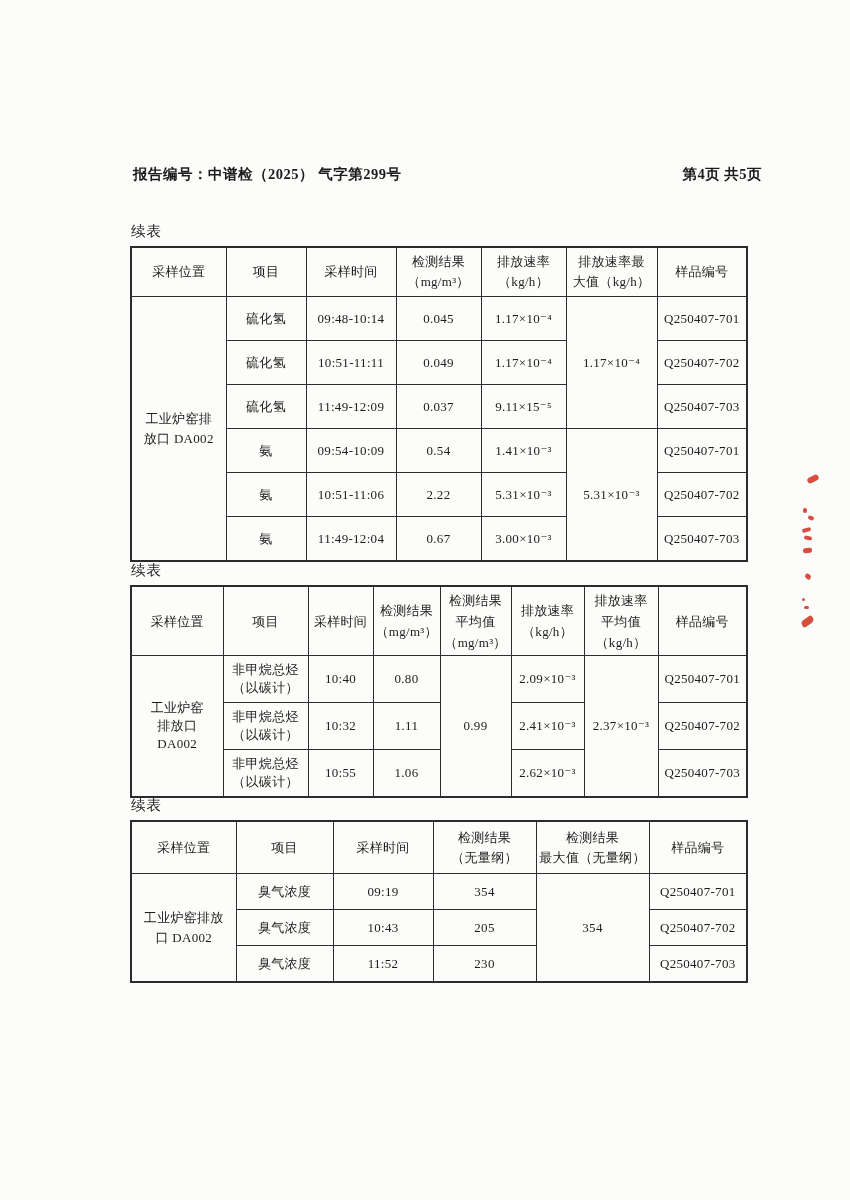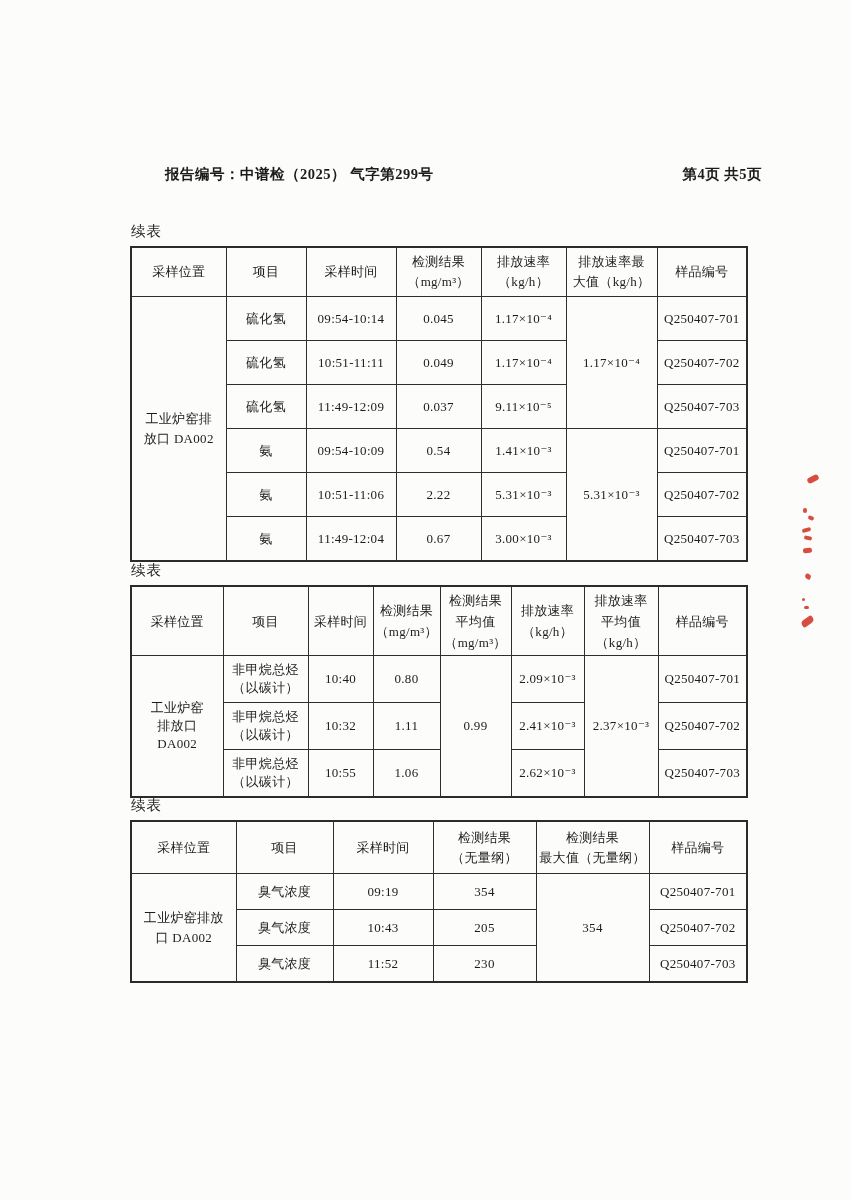--- a/index.html
+++ b/index.html
@@ -16,21 +16,20 @@
   .doc-header {
     position: absolute;
     left: 133px;
     right: 88px;
     top: 165px;
     display: flex;
     justify-content: space-between;
     font-size: 14.5px;
     font-weight: bold;
     letter-spacing: 0.5px;
-    margin-left: 32px;
   }
   .section { position: absolute; left: 130px; width: 552px; }
   .sec1 { top: 222px; }
   .sec2 { top: 561px; }
   .sec3 { top: 796px; }
   .cont-label { font-size: 14.5px; margin: 0 0 5px 1px; letter-spacing: 1px; }
   table {
     border-collapse: collapse;
     table-layout: fixed;
     width: 616px;
@@ -112,38 +111,38 @@
           <div>大值（kg/h）</div>
         </td>
         <td>样品编号</td>
       </tr>
       <tr class="row">
         <td rowspan="6">
           <div>工业炉窑排</div>
           <div>放口 DA002</div>
         </td>
         <td>硫化氢</td>
-        <td>09:54-10:14</td>
+        <td>09:48-10:14</td>
         <td>0.045</td>
         <td>1.17×10⁻⁴</td>
         <td rowspan="3">1.17×10⁻⁴</td>
         <td>Q250407-701</td>
       </tr>
       <tr class="row">
         <td>硫化氢</td>
         <td>10:51-11:11</td>
         <td>0.049</td>
         <td>1.17×10⁻⁴</td>
         <td>Q250407-702</td>
       </tr>
       <tr class="row">
         <td>硫化氢</td>
         <td>11:49-12:09</td>
         <td>0.037</td>
-        <td>9.11×10⁻⁵</td>
+        <td>9.11×15⁻⁵</td>
         <td>Q250407-703</td>
       </tr>
       <tr class="row">
         <td>氨</td>
         <td>09:54-10:09</td>
         <td>0.54</td>
         <td>1.41×10⁻³</td>
         <td rowspan="3">5.31×10⁻³</td>
         <td>Q250407-701</td>
       </tr>

